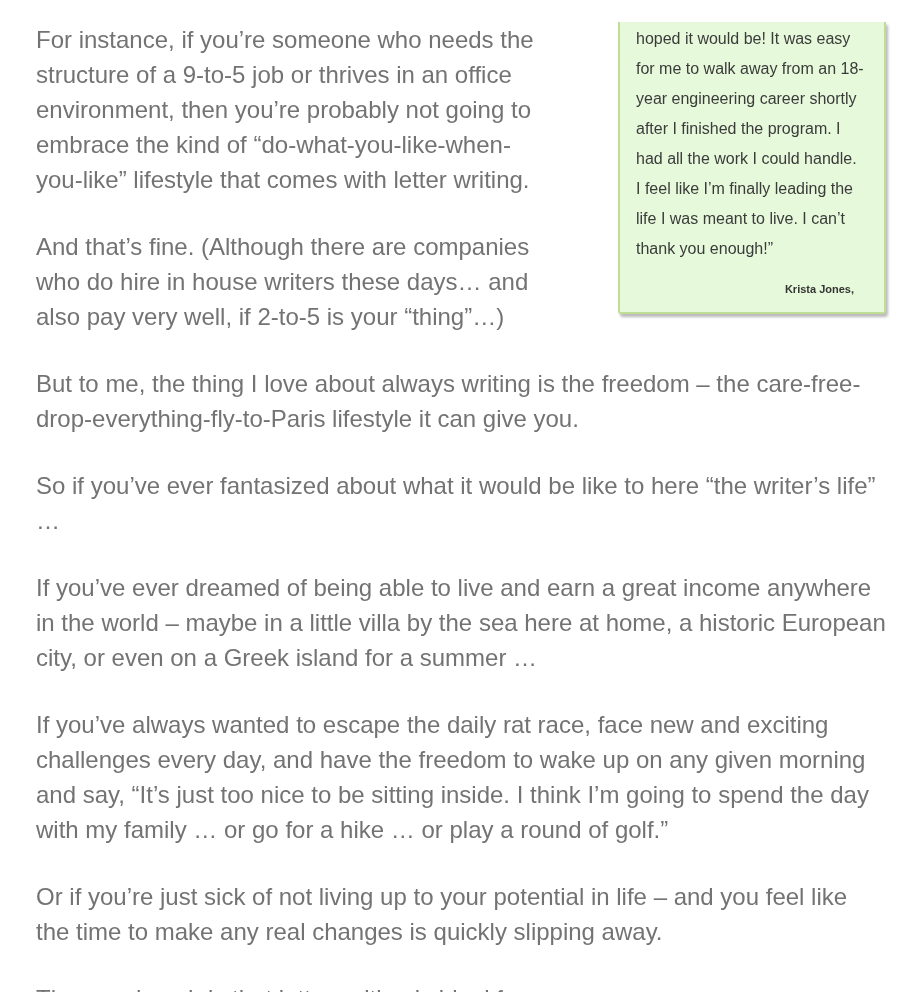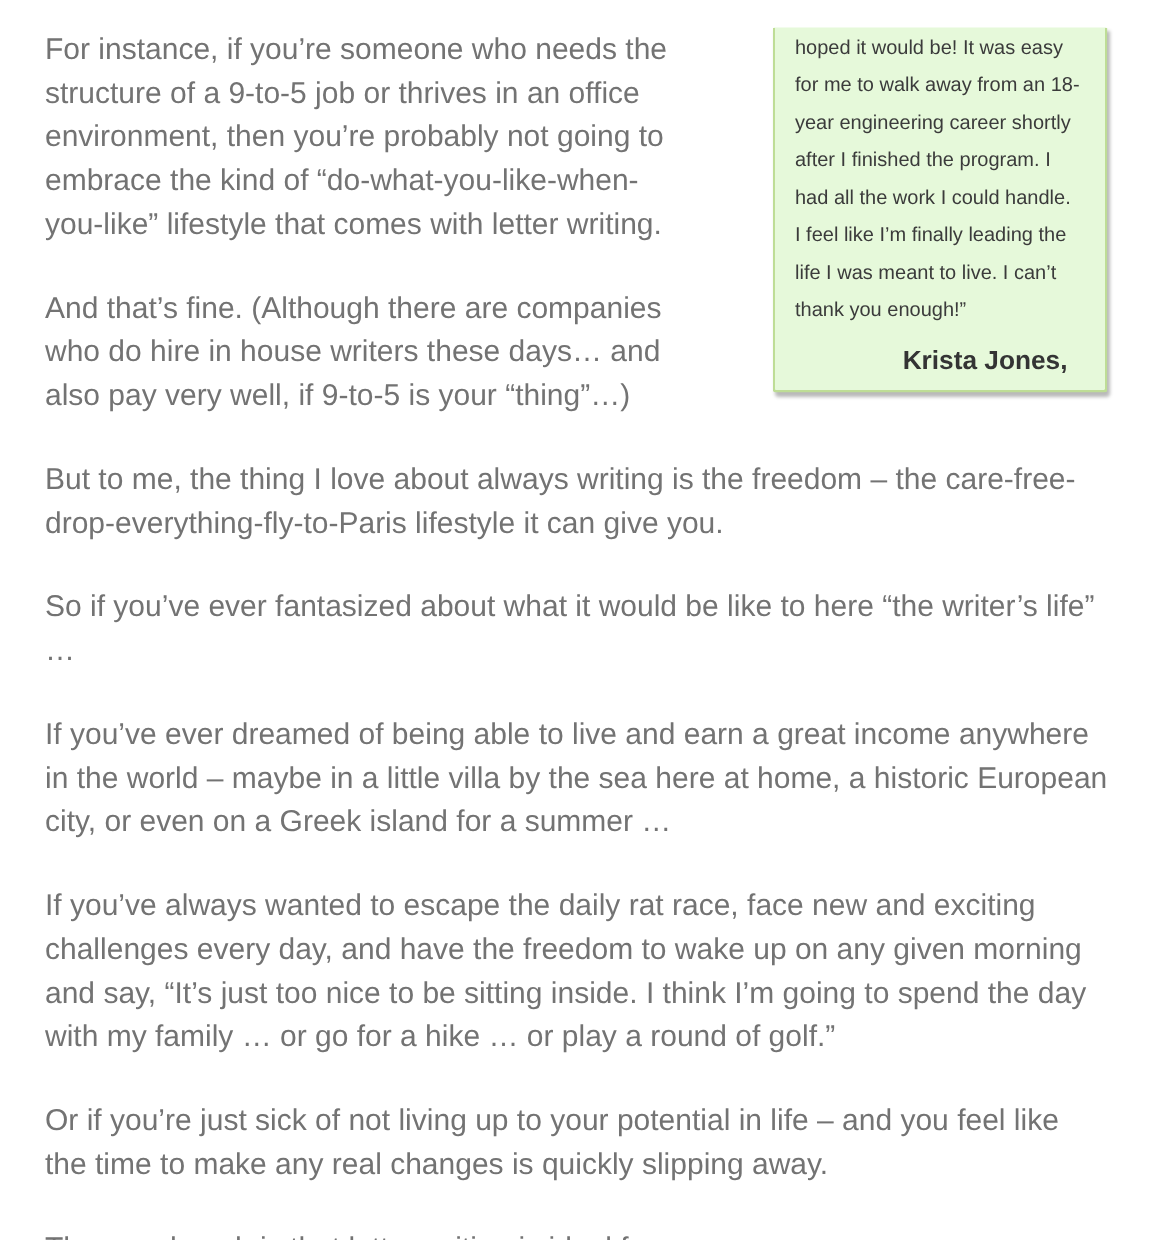--- a/index.html
+++ b/index.html
@@ -35,21 +35,21 @@
   .testimonial-quote {
     font-size: 16px;
     line-height: 30px;
     color: #3b3b3b;
   }
   .testimonial-attribution {
     margin-top: 10px;
     padding-right: 10px;
     text-align: right;
     font-weight: bold;
-    font-size: 21px;
+    font-size: 11px;
     line-height: 30px;
     color: #343434;
   }
   p.body-text {
     font-size: 24px;
     line-height: 35px;
     margin: 32px 0;
     color: #737373;
   }
   p.first {
@@ -69,21 +69,21 @@
 
     <aside class="testimonial-box">
       <div class="testimonial-quote">hoped it would be! It was easy for me to walk away from an 18-year engineering career shortly after I finished the program. I had all the work I could handle. I feel like I’m finally leading the life I was meant to live. I can’t thank you enough!”</div>
       <div class="testimonial-attribution">
         <div>Krista Jones,</div>
       </div>
     </aside>
 
     <p class="body-text first beside-box">For instance, if you’re someone who needs the structure of a 9-to-5 job or thrives in an office environment, then you’re probably not going to embrace the kind of “do-what-you-like-when-you-like” lifestyle that comes with letter writing.</p>
 
-    <p class="body-text beside-box">And that’s fine. (Although there are companies who do hire in house writers these days… and also pay very well, if 9-to-5 is your “thing”…)</p>
+    <p class="body-text beside-box">And that’s fine. (Although there are companies who do hire in house writers these days… and also pay very well, if 2-to-5 is your “thing”…)</p>
 
     <p class="body-text"><span>But to me, the thing I love about always writing is the </span><span class="italic">freedom</span><span> – the care-free-drop-everything-fly-to-Paris lifestyle it can give you.</span></p>
 
     <p class="body-text">So if you’ve ever fantasized about what it would be like to here “the writer’s life” …</p>
 
     <p class="body-text">If you’ve ever dreamed of being able to live and earn a great income anywhere in the world – maybe in a little villa by the sea here at home, a historic European city, or even on a Greek island for a summer …</p>
 
     <p class="body-text">If you’ve always wanted to escape the daily rat race, face new and exciting challenges every day, and have the freedom to wake up on any given morning and say, “It’s just too nice to be sitting inside. I think I’m going to spend the day with my family … or go for a hike … or play a round of golf.”</p>
 
     <p class="body-text">Or if you’re just sick of not living up to your potential in life – and you feel like the time to make any real changes is quickly slipping away.</p>

